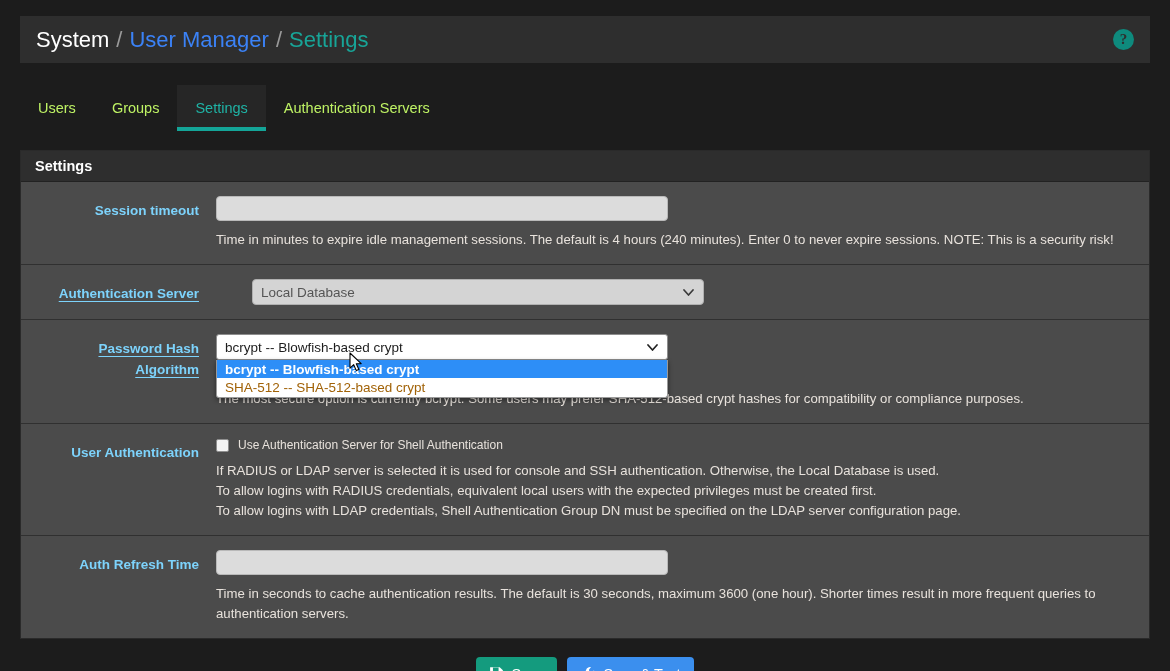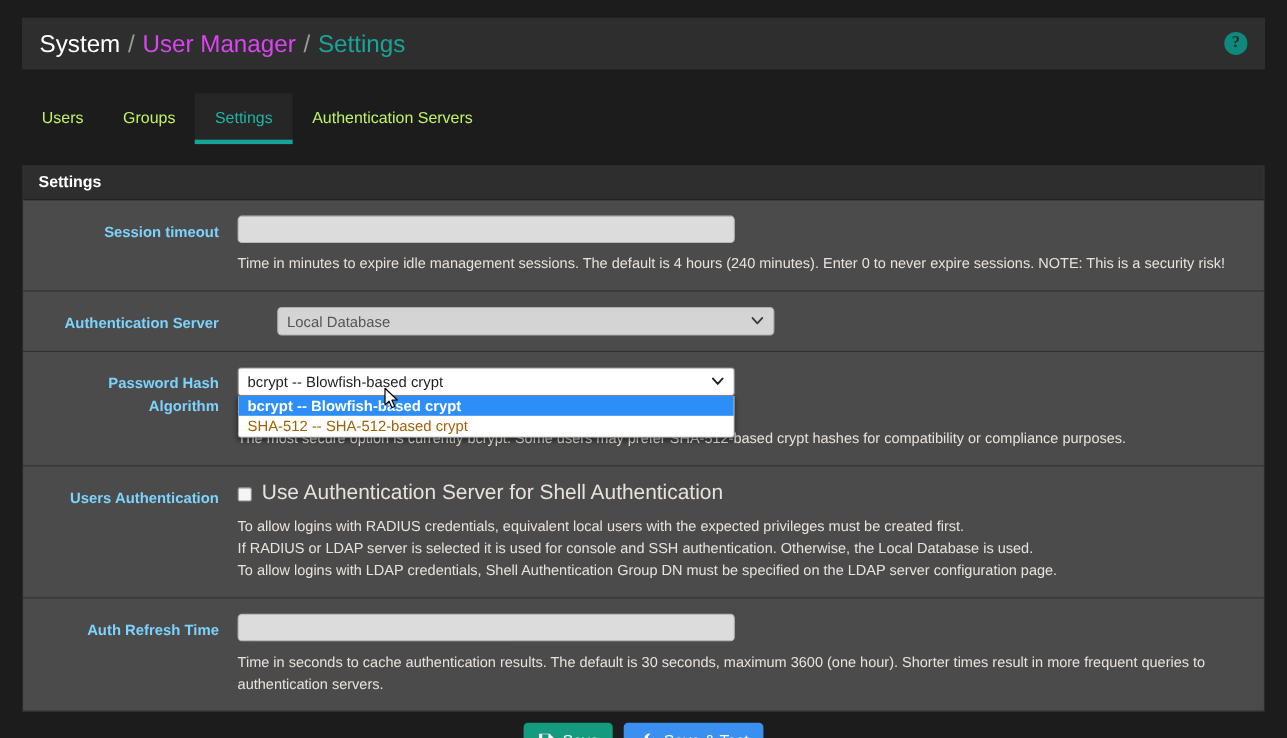--- a/index.html
+++ b/index.html
@@ -18,21 +18,21 @@
     left: 20px; top: 16px;
     width: 1130px; height: 47px;
     background: #2e2e2e;
     display: flex;
     align-items: center;
     padding: 0 16px;
   }
   .breadcrumb { display: flex; align-items: baseline; font-size: 22px; }
   .bc-root { color: #ffffff; font-weight: 400; }
   .bc-sep { color: #9a9a9a; margin: 0 7px; font-weight: 300; }
-  .bc-link { color: #d946ef; font-weight: 400; }
+  .bc-link { color: #3b82f6; font-weight: 400; }
   .bc-cur { color: #18a497; font-weight: 400; }
   .help-icon {
     margin-left: auto;
     width: 21px; height: 21px; border-radius: 50%;
     background: #0e8a7d;
     color: #2e2e2e;
     font-size: 15px; font-weight: bold;
     display: flex; align-items: center; justify-content: center;
     cursor: pointer;
     font-family: "Liberation Serif", serif;
@@ -96,21 +96,21 @@
     width: 195px;
     flex: 0 0 195px;
     text-align: right;
     padding-right: 17px;
     color: #7dd3fc;
     font-size: 13.5px;
     font-weight: bold;
     padding-top: 4px;
     line-height: 21px;
   }
-  .row-label.underlined span { text-underline-offset: 3px; }
+  .row-label.underlined span { text-decoration: underline; text-underline-offset: 3px; }
   .row-body { flex: 1 1 auto; padding-right: 14px; min-width: 0; }
 
   .field-input {
     width: 452px; height: 25px;
     background: #dcdcdc;
     border: 1px solid #b9b9b9;
     border-radius: 4px;
     font-size: 13px;
     color: #333;
     padding: 0 8px;
@@ -204,21 +204,21 @@
   .checkbox {
     width: 13px; height: 13px;
     background: #f4f4f4;
     border: 1px solid #8f8f8f;
     border-radius: 2px;
     cursor: pointer;
     flex: 0 0 auto;
   }
   .check-label {
     color: #e8e2dc;
-    font-size: 19px;
+    font-size: 12px;
     cursor: pointer;
   }
 
   
   .btn-bar {
     position: absolute;
     left: 20px;
     width: 1130px;
     display: flex;
     justify-content: center;
@@ -326,30 +326,30 @@
       </div>
       <div class="help-text">
         <span class="help-line">The hash algorithm used for local user passwords.</span>
         <span class="help-line">The most secure option is currently bcrypt. Some users may prefer SHA-512-based crypt hashes for compatibility or compliance purposes.</span>
       </div>
     </div>
   </div>
 
   <div class="row">
     <div class="row-label">
-      <span>Users Authentication</span>
+      <span>User Authentication</span>
     </div>
     <div class="row-body">
       <div class="check-row">
         <div class="checkbox"></div>
         <span class="check-label">Use Authentication Server for Shell Authentication</span>
       </div>
       <div class="help-text">
+        <span class="help-line">If RADIUS or LDAP server is selected it is used for console and SSH authentication. Otherwise, the Local Database is used.</span>
         <span class="help-line">To allow logins with RADIUS credentials, equivalent local users with the expected privileges must be created first.</span>
-        <span class="help-line">If RADIUS or LDAP server is selected it is used for console and SSH authentication. Otherwise, the Local Database is used.</span>
         <span class="help-line">To allow logins with LDAP credentials, Shell Authentication Group DN must be specified on the LDAP server configuration page.</span>
       </div>
     </div>
   </div>
 
   <div class="row">
     <div class="row-label">
       <span>Auth Refresh Time</span>
     </div>
     <div class="row-body">

